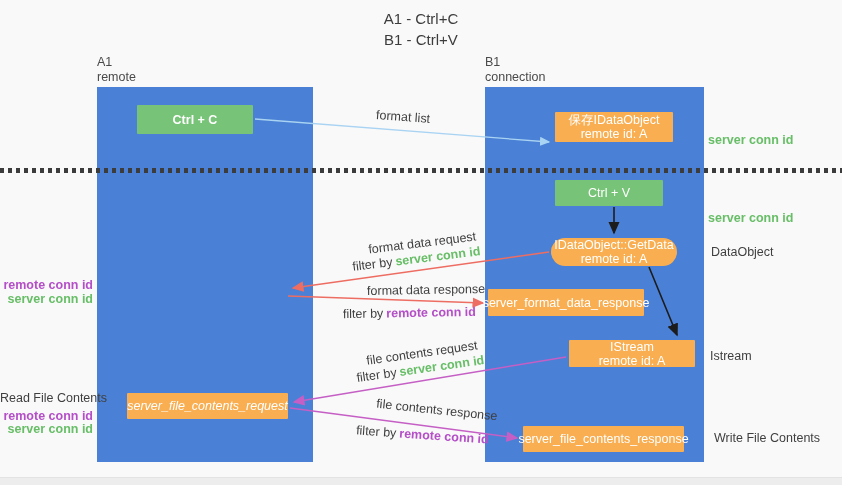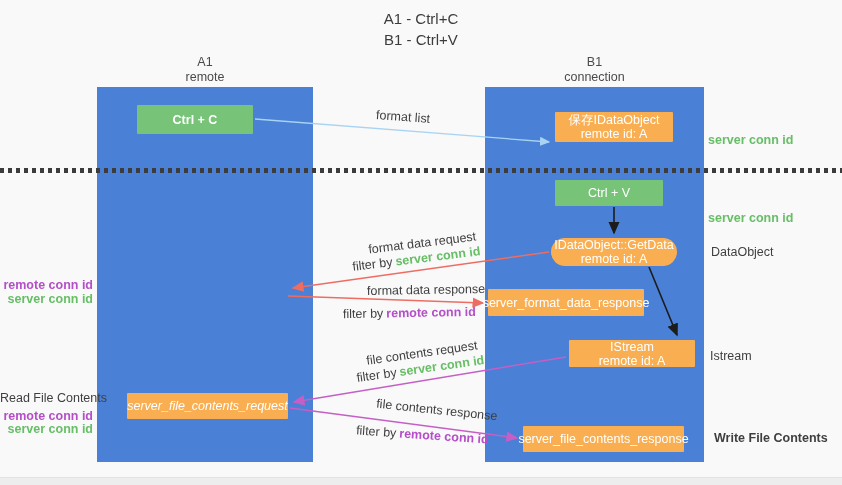--- a/index.html
+++ b/index.html
@@ -5,21 +5,21 @@
   html,body{margin:0;padding:0;background:#f9f9f9;}
   .stage{
     position:relative;width:842px;height:485px;overflow:hidden;
     background:#f9f9f9;
     font-family:"Liberation Sans", sans-serif;
     color:#3f3f3f;
   }
   
   .title{position:absolute;left:0;right:0;top:8px;text-align:center;font-size:15px;line-height:21px;color:#3c3c3c;}
   
-  .colhead{position:absolute;text-align:center;font-size:12.5px;line-height:15px;color:#4a4a4a;}
+  .colhead{position:absolute;text-align:left;font-size:12.5px;line-height:15px;color:#4a4a4a;}
   .colhead.a{left:97px;width:216px;top:55px;}
   .colhead.b{left:485px;width:219px;top:55px;}
   
   .lifeline{position:absolute;top:87px;height:375px;background:#4A80D5;}
   .lifeline.a{left:97px;width:216px;}
   .lifeline.b{left:485px;width:219px;}
   
   .dotline{position:absolute;left:0;top:168px;width:842px;height:5px;
     background:repeating-linear-gradient(to right,#3c3c3c 0 4px,transparent 4px 8px);}
   
@@ -52,21 +52,21 @@
   
   .side{position:absolute;font-size:12.5px;white-space:nowrap;}
   .side.bold-green{color:#67BE67;font-weight:bold;}
   .side.bold-purple{color:#B44FC8;font-weight:bold;}
   .side.dark{color:#3f3f3f;}
   .leftblock{position:absolute;left:0;width:93px;text-align:right;}
   .s-rsc1{left:708px;top:133px;}
   .s-rsc2{left:708px;top:211px;}
   .s-dobj{left:711px;top:245px;}
   .s-istr{left:710px;top:349px;}
-  .s-wfc{left:714px;top:431px;font-weight:bold;}
+  .s-wfc{left:714px;top:431px;}
   .lb1{top:278px;}
   .lb1 .row{font-size:12.5px;font-weight:bold;line-height:14px;}
   .s-rfc{top:391px;}
   .s-lrc2{top:409px;}
   .s-lsc2{top:422px;}
   .r-purple{color:#B44FC8;}
   .r-green{color:#67BE67;}
   
   svg.arrows{position:absolute;left:0;top:0;pointer-events:none;}
   .a-blue{stroke:#A9D3F2;stroke-width:1.3;}

